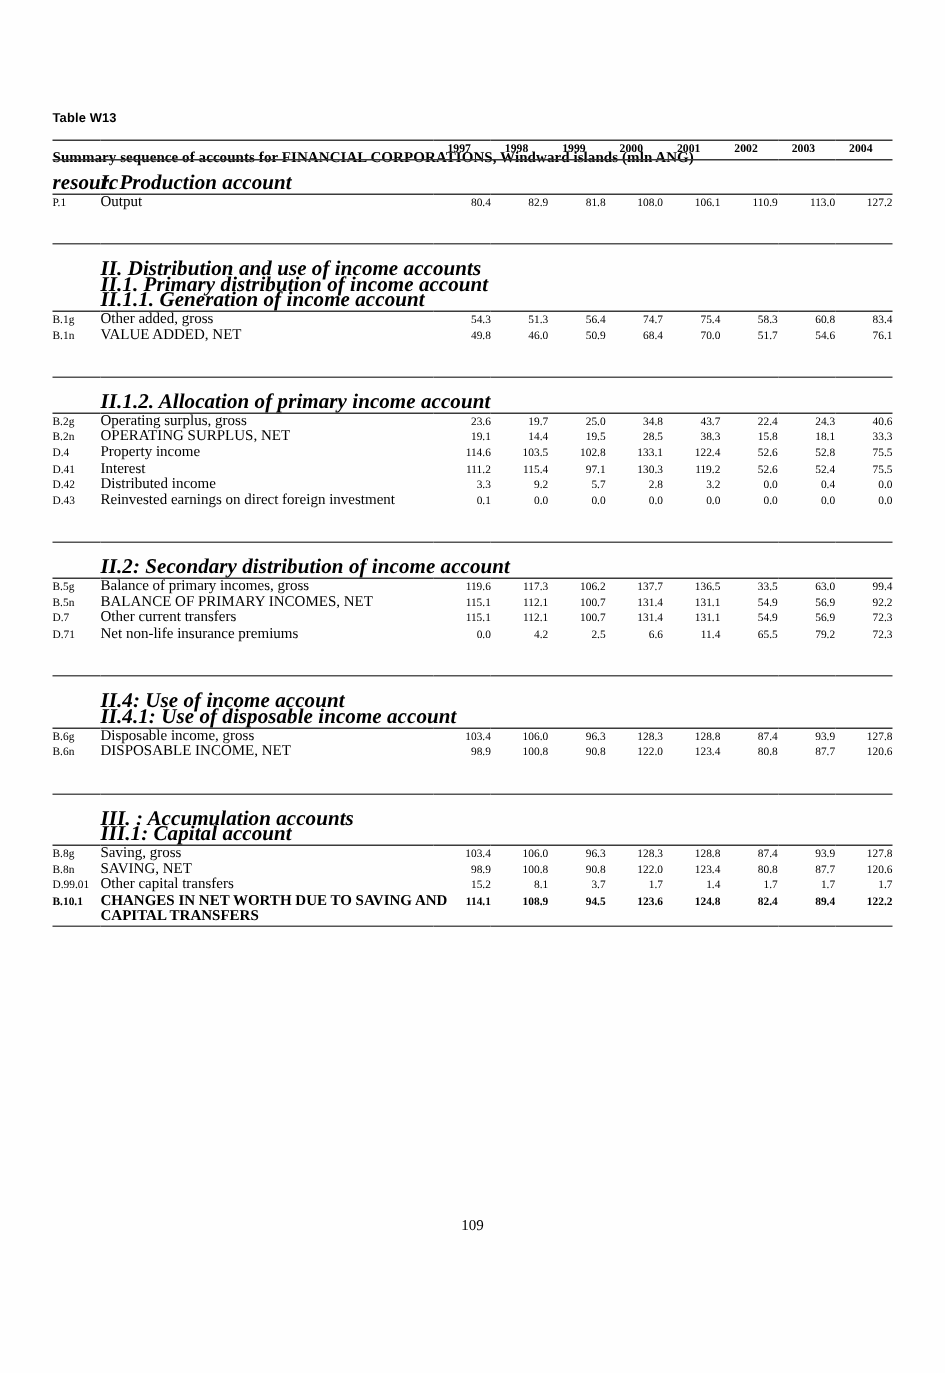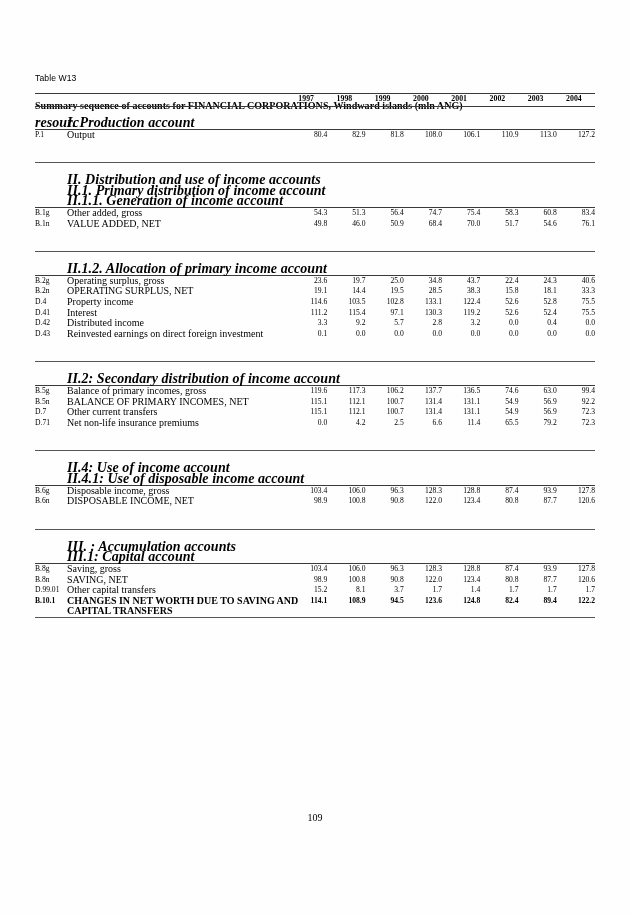--- a/index.html
+++ b/index.html
@@ -24,21 +24,21 @@
   }
   
   .title-block {
     position: absolute;
     left: 35px;
     top: 73px;
     width: 560px;
   }
   .tbl-id {
     font-family: "Liberation Sans", sans-serif;
-    font-weight: normal;
+    font-weight: bold;
     font-size: 8.6px;
     letter-spacing: 0.1px;
     line-height: 11px;
   }
   .tbl-caption {
     font-family: Liberation Serif, serif;
     font-weight: bold;
     font-size: 10px;
     letter-spacing: 0.05px;
     line-height: 12px;
@@ -320,21 +320,21 @@
           <td class="sect ind2" colspan="9">II.2: Secondary distribution of income account</td>
         </tr>
         <tr>
           <td class="code">B.5g</td>
           <td class="label ">Balance of primary incomes, gross</td>
           <td class="num">119.6</td>
           <td class="num">117.3</td>
           <td class="num">106.2</td>
           <td class="num">137.7</td>
           <td class="num">136.5</td>
-          <td class="num">74.6</td>
+          <td class="num">33.5</td>
           <td class="num">63.0</td>
           <td class="num">99.4</td>
         </tr>
         <tr>
           <td class="code">B.5n</td>
           <td class="label ">BALANCE OF PRIMARY INCOMES, NET</td>
           <td class="num">115.1</td>
           <td class="num">112.1</td>
           <td class="num">100.7</td>
           <td class="num">131.4</td>

